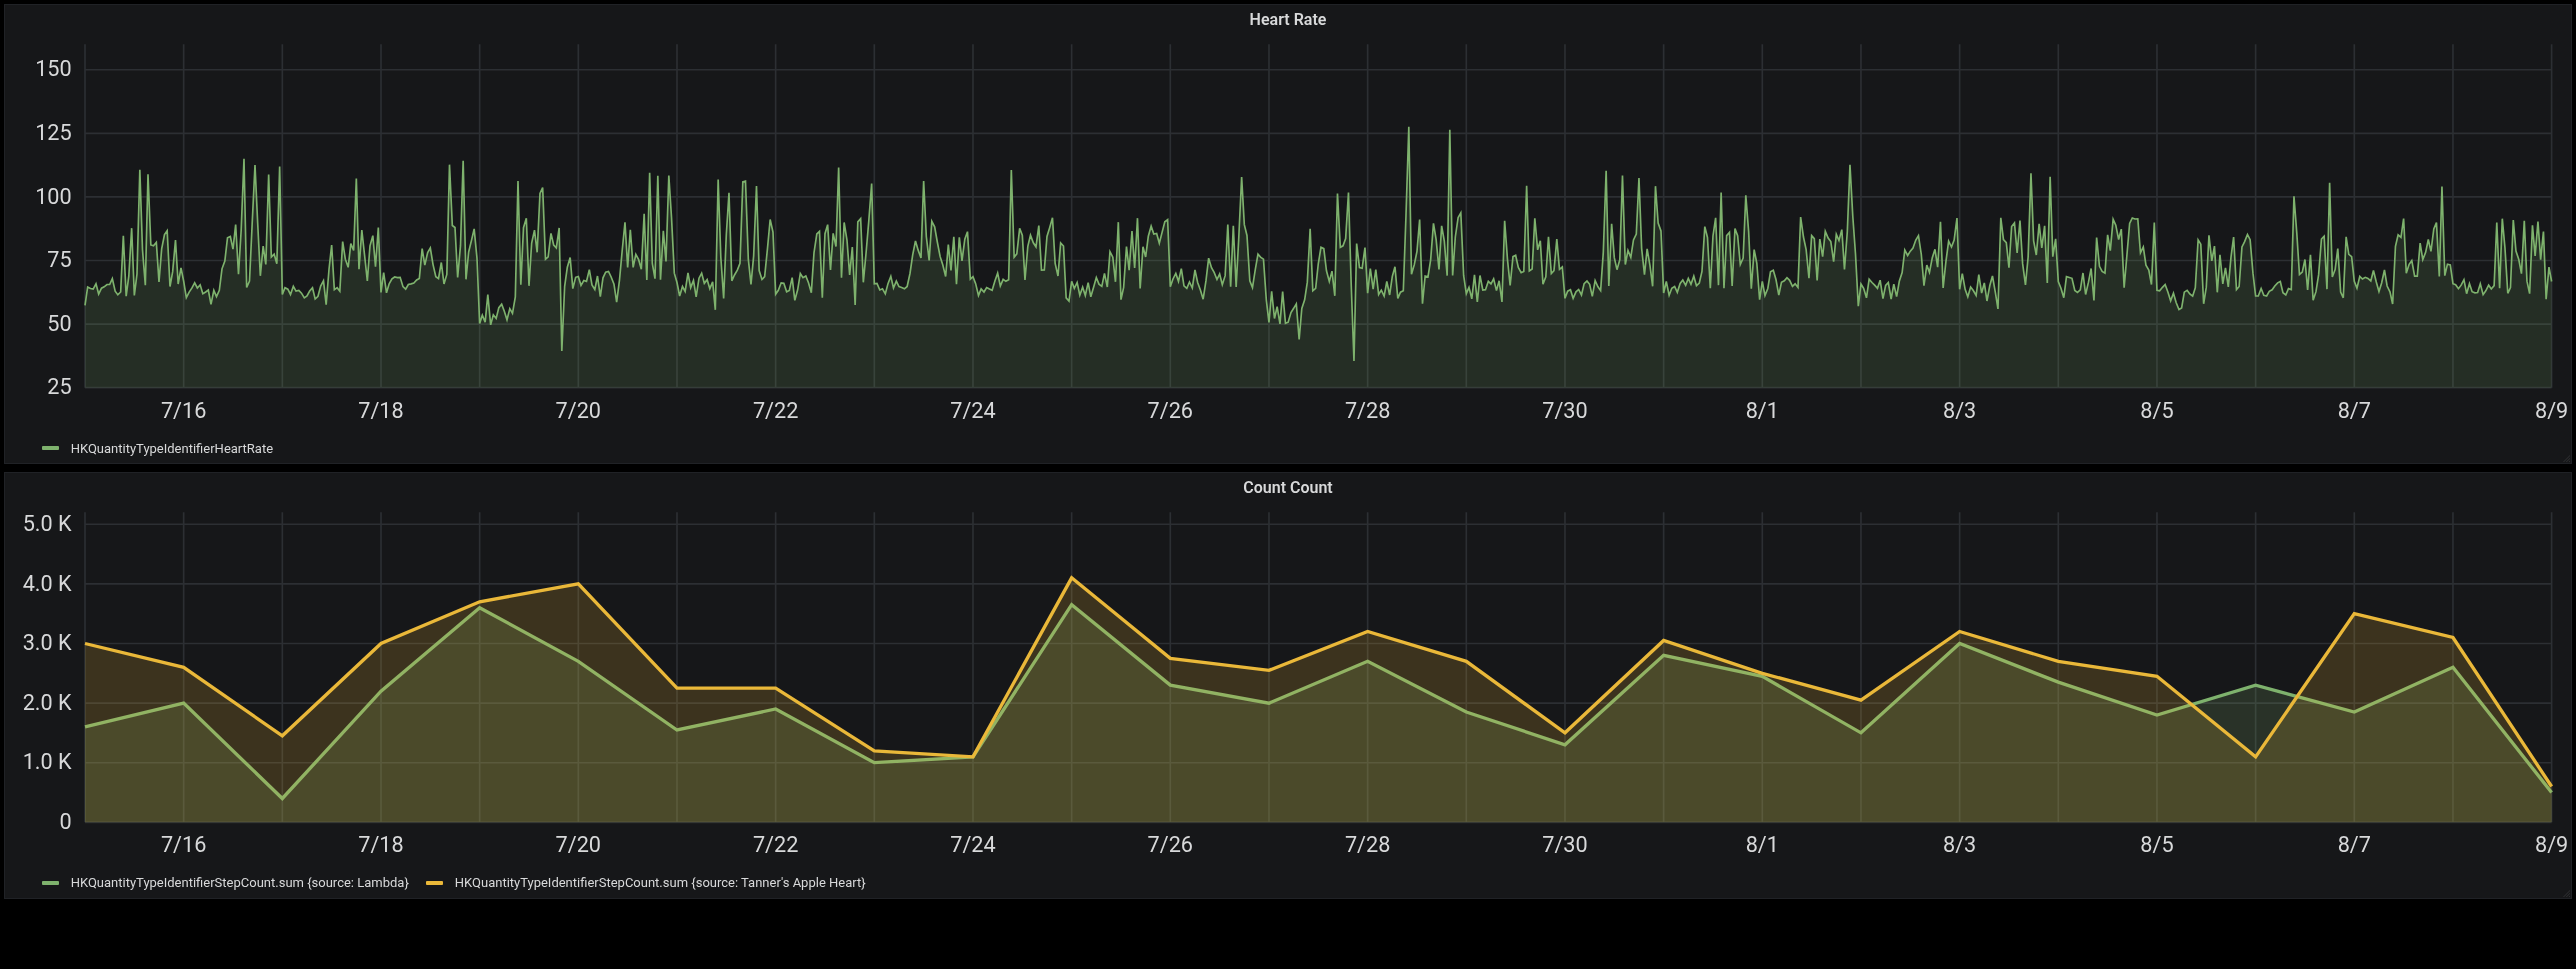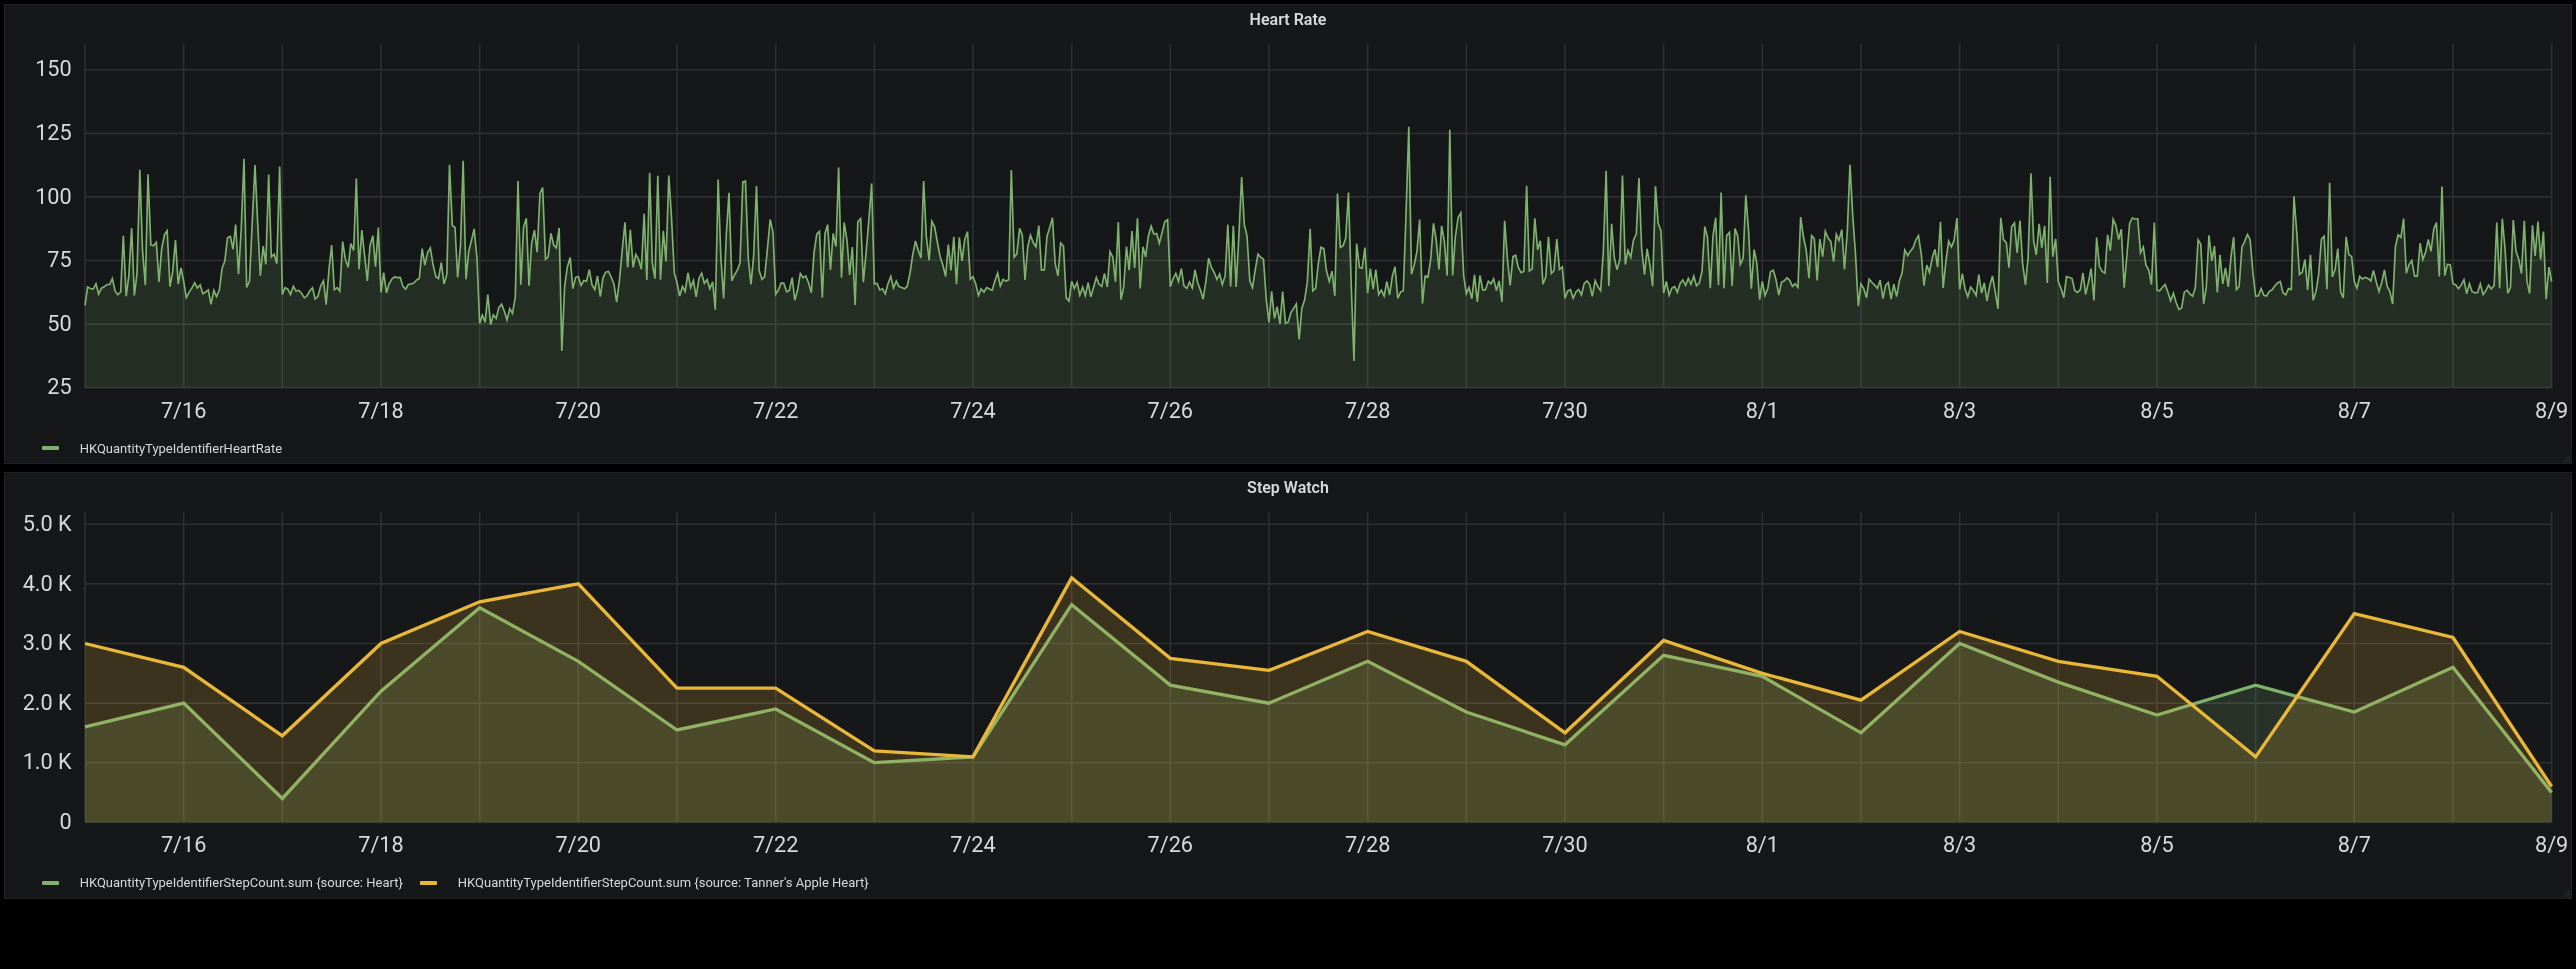--- a/index.html
+++ b/index.html
@@ -31,21 +31,21 @@
     display: flex;
     flex-wrap: wrap;
     gap: 17px;
     padding: 5.6px 9.3px 7.5px 37px;
     font-size: 13px;
     color: #d8d9da;
   }
   .legend-item {
     display: flex;
     align-items: center;
-    gap: 21px;
+    gap: 12px;
     cursor: pointer;
     justify-content: center;
   }
   .legend-swatch {
     width: 17px;
     height: 3.7px;
     border-radius: 0.9px;
   }
   .resize-handle {
     position: absolute;
@@ -128,21 +128,21 @@
     </div>
   </div>
   <div class="resize-handle">
     <svg viewBox="0 0 8 8">
         <path d="M8 0 L0 8 M8 3 L3 8 M8 6 L6 8" stroke="#888" stroke-width="1"></path>
       </svg>
   </div>
 </div>
 
 <div class="panel">
-  <div class="panel-title">Step Watch</div>
+  <div class="panel-title">Count Count</div>
   <div class="chart-container">
     <svg id="svg-sc" width="100%" viewBox="0 0 1540 220" preserveAspectRatio="none">
         <line x1="48" x2="1528" y1="194" y2="194" stroke="#2c2f33" stroke-width="1"></line>
         <text x="40" y="198" text-anchor="end" font-size="13" fill="#d8d9da">0</text>
         <line x1="48" x2="1528" y1="158.23076923076923" y2="158.23076923076923" stroke="#2c2f33" stroke-width="1"></line>
         <text x="40" y="162.23076923076923" text-anchor="end" font-size="13" fill="#d8d9da">1.0 K</text>
         <line x1="48" x2="1528" y1="122.46153846153845" y2="122.46153846153845" stroke="#2c2f33" stroke-width="1"></line>
         <text x="40" y="126.46153846153845" text-anchor="end" font-size="13" fill="#d8d9da">2.0 K</text>
         <line x1="48" x2="1528" y1="86.69230769230771" y2="86.69230769230771" stroke="#2c2f33" stroke-width="1"></line>
         <text x="40" y="90.69230769230771" text-anchor="end" font-size="13" fill="#d8d9da">3.0 K</text>
@@ -191,21 +191,21 @@
         <text x="1528" y="212" text-anchor="middle" font-size="13" fill="#d8d9da">8/9</text>
         <path d="M48,194 L48.0,136.8 L107.2,122.5 L166.4,179.7 L225.6,115.3 L284.8,65.2 L344.0,97.4 L403.2,138.6 L462.4,126.0 L521.6,158.2 L580.8,154.7 L640.0,63.4 L699.2,111.7 L758.4,122.5 L817.6,97.4 L876.8,127.8 L936.0,147.5 L995.2,93.8 L1054.4,106.4 L1113.6,140.3 L1172.8,86.7 L1232.0,109.9 L1291.2,129.6 L1350.4,111.7 L1409.6,127.8 L1468.8,101.0 L1528.0,176.1 L1528,194 Z" fill="rgba(126,178,109,0.18)" stroke="none"></path>
         <path d="M48.0,136.8 L107.2,122.5 L166.4,179.7 L225.6,115.3 L284.8,65.2 L344.0,97.4 L403.2,138.6 L462.4,126.0 L521.6,158.2 L580.8,154.7 L640.0,63.4 L699.2,111.7 L758.4,122.5 L817.6,97.4 L876.8,127.8 L936.0,147.5 L995.2,93.8 L1054.4,106.4 L1113.6,140.3 L1172.8,86.7 L1232.0,109.9 L1291.2,129.6 L1350.4,111.7 L1409.6,127.8 L1468.8,101.0 L1528.0,176.1" fill="none" stroke="#7eb26d" stroke-width="2"></path>
         <path d="M48,194 L48.0,86.7 L107.2,101.0 L166.4,142.1 L225.6,86.7 L284.8,61.7 L344.0,50.9 L403.2,113.5 L462.4,113.5 L521.6,151.1 L580.8,154.7 L640.0,47.3 L699.2,95.6 L758.4,102.8 L817.6,79.5 L876.8,97.4 L936.0,140.3 L995.2,84.9 L1054.4,104.6 L1113.6,120.7 L1172.8,79.5 L1232.0,97.4 L1291.2,106.4 L1350.4,154.7 L1409.6,68.8 L1468.8,83.1 L1528.0,172.5 L1528,194 Z" fill="rgba(234,184,57,0.18)" stroke="none"></path>
         <path d="M48.0,86.7 L107.2,101.0 L166.4,142.1 L225.6,86.7 L284.8,61.7 L344.0,50.9 L403.2,113.5 L462.4,113.5 L521.6,151.1 L580.8,154.7 L640.0,47.3 L699.2,95.6 L758.4,102.8 L817.6,79.5 L876.8,97.4 L936.0,140.3 L995.2,84.9 L1054.4,104.6 L1113.6,120.7 L1172.8,79.5 L1232.0,97.4 L1291.2,106.4 L1350.4,154.7 L1409.6,68.8 L1468.8,83.1 L1528.0,172.5" fill="none" stroke="#eab839" stroke-width="2"></path>
       </svg>
   </div>
   <div class="legend">
     <div class="legend-item">
       <span class="legend-swatch" style="background:#7eb26d"></span>
-      <span>HKQuantityTypeIdentifierStepCount.sum {source: Heart}</span>
+      <span>HKQuantityTypeIdentifierStepCount.sum {source: Lambda}</span>
     </div>
     <div class="legend-item">
       <span class="legend-swatch" style="background:#eab839"></span>
       <span>HKQuantityTypeIdentifierStepCount.sum {source: Tanner's Apple Heart}</span>
     </div>
   </div>
   <div class="resize-handle">
     <svg viewBox="0 0 8 8">
         <path d="M8 0 L0 8 M8 3 L3 8 M8 6 L6 8" stroke="#888" stroke-width="1"></path>
       </svg>

